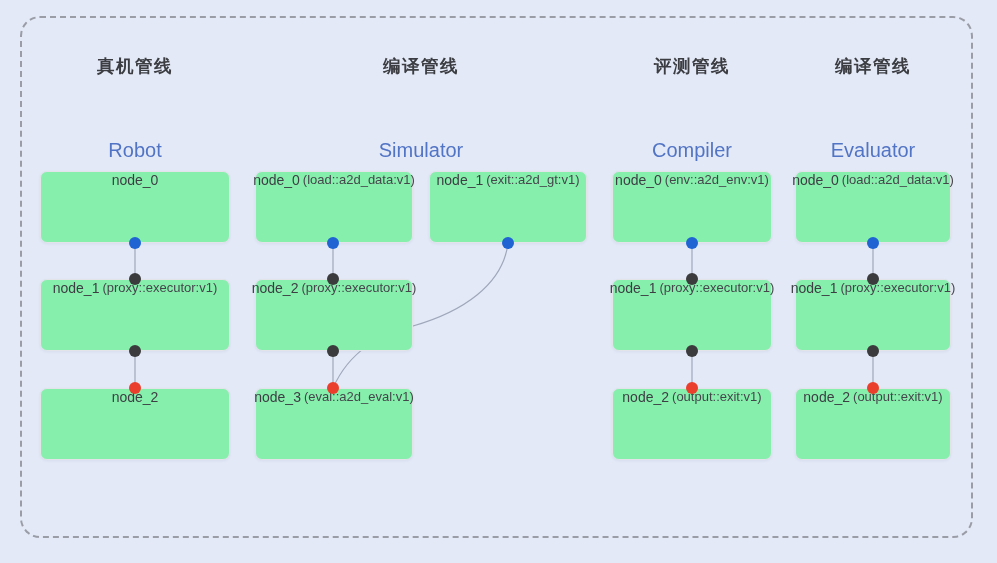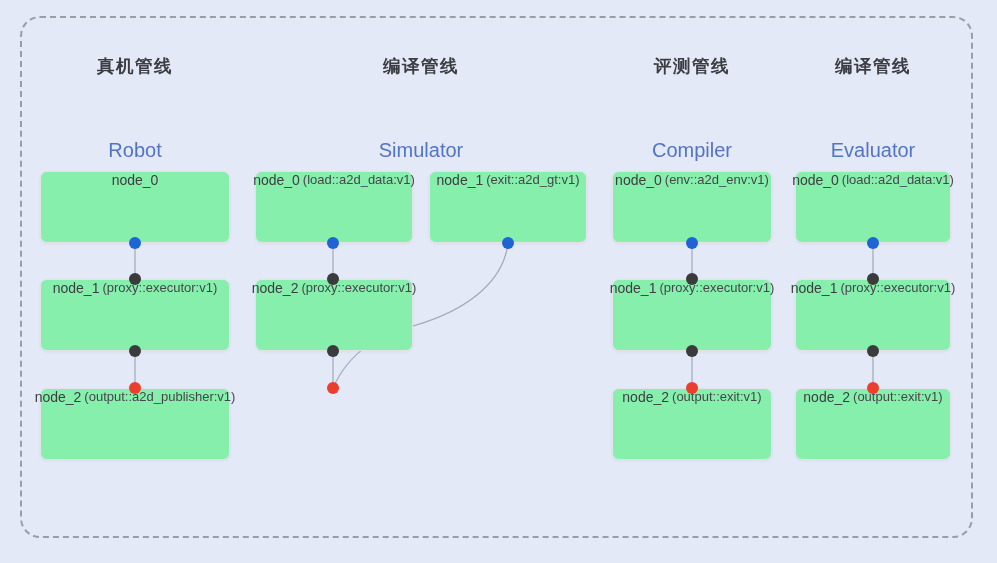--- a/index.html
+++ b/index.html
@@ -130,34 +130,37 @@
 
   <div class="node-box c1 r1">
     <div class="node-name">node_0</div>
   </div>
   <div class="node-box c1 r2">
     <div class="node-name">node_1</div>
     <div class="node-detail">(proxy::executor:v1)</div>
   </div>
   <div class="node-box c1 r3">
     <div class="node-name">node_2</div>
-    <div class="node-detail">(output::a2d_publisher:v1)</div>
   </div>
 
   <div class="node-box c2a r1">
     <div class="node-name">node_0</div>
     <div class="node-detail">(load::a2d_data:v1)</div>
   </div>
   <div class="node-box c2b r1">
     <div class="node-name">node_1</div>
     <div class="node-detail">(exit::a2d_gt:v1)</div>
   </div>
   <div class="node-box c2a r2">
     <div class="node-name">node_2</div>
     <div class="node-detail">(proxy::executor:v1)</div>
+  </div>
+  <div class="node-box c2a r3">
+    <div class="node-name">node_3</div>
+    <div class="node-detail">(eval::a2d_eval:v1)</div>
   </div>
 
   <div class="node-box c3 r1">
     <div class="node-name">node_0</div>
     <div class="node-detail">(env::a2d_env:v1)</div>
   </div>
   <div class="node-box c3 r2">
     <div class="node-name">node_1</div>
     <div class="node-detail">(proxy::executor:v1)</div>
   </div>

